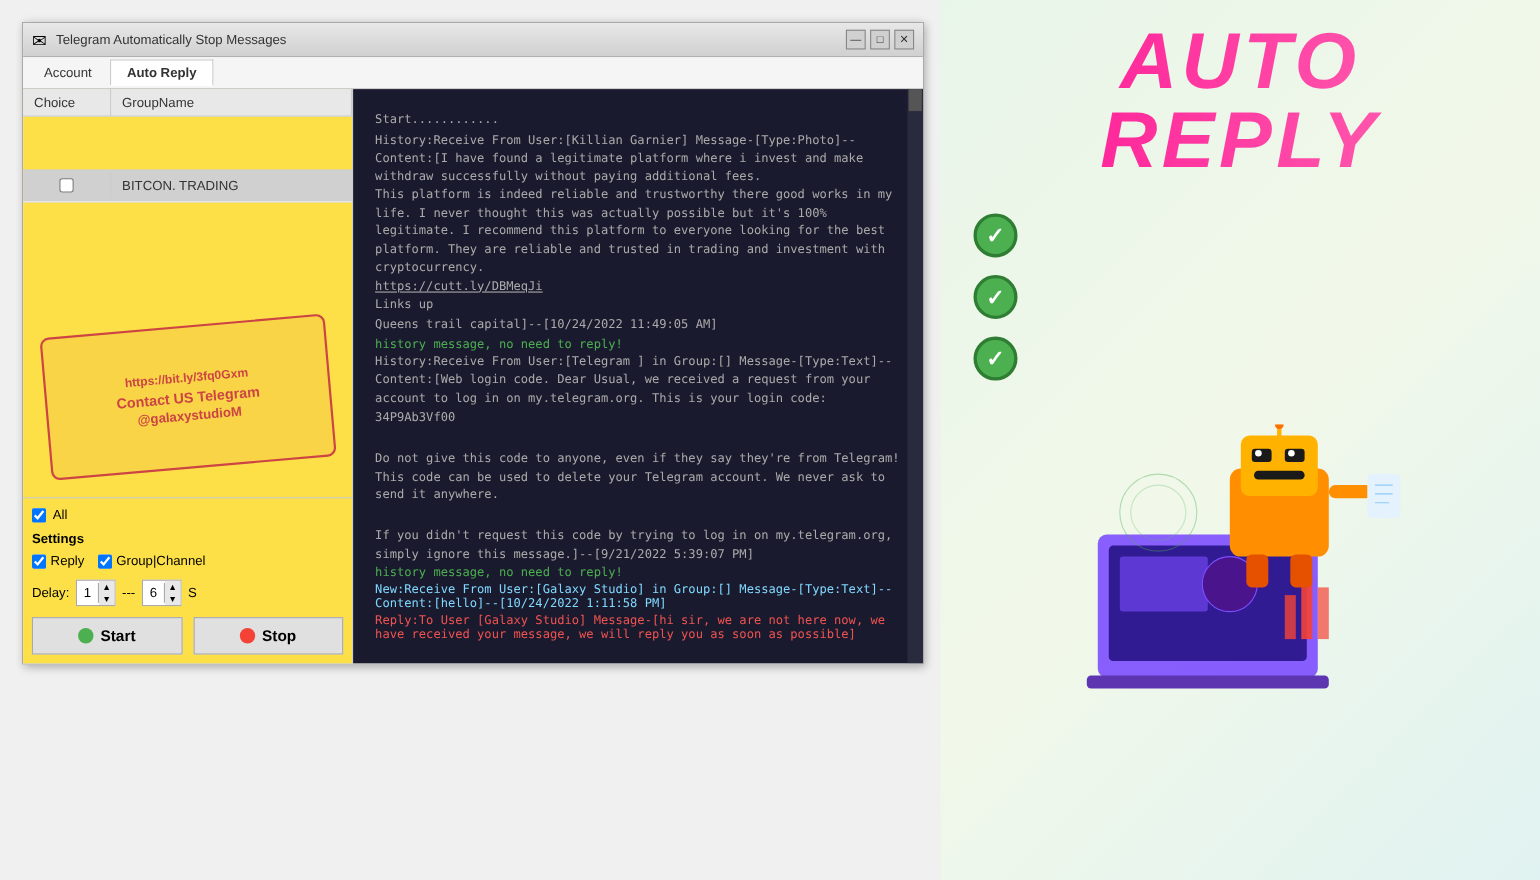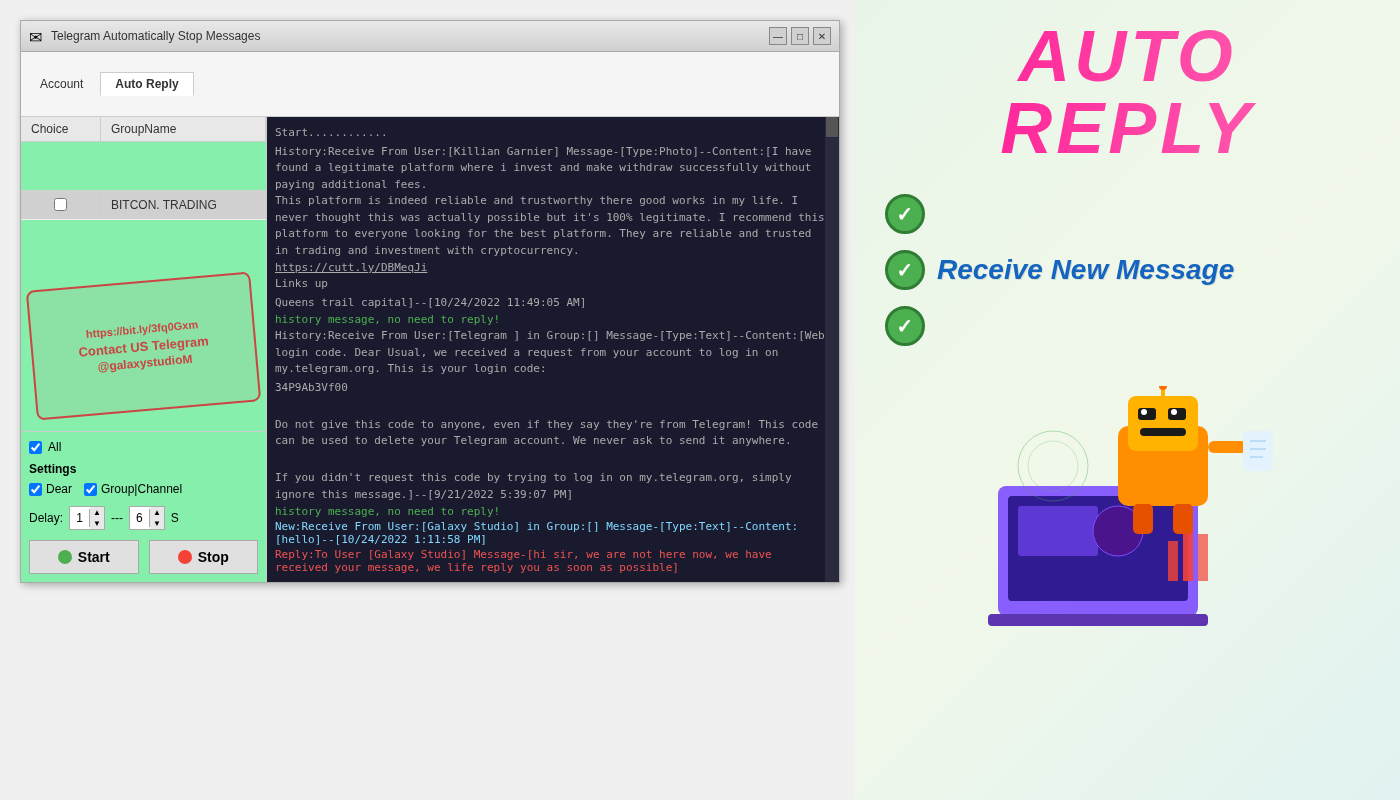--- a/index.html
+++ b/index.html
@@ -73,21 +73,21 @@
       cursor: pointer;
       color: #333;
     }
 
     
     .menu-bar {
       background: #f5f5f5;
       border-bottom: 1px solid #ccc;
       display: flex;
       align-items: center;
-      padding: 20px 4px;
+      padding: 2px 4px;
       gap: 2px;
     }
 
     .menu-tab {
       padding: 4px 14px;
       font-size: 12px;
       cursor: pointer;
       border: 1px solid transparent;
       color: #333;
     }
@@ -101,25 +101,25 @@
 
     
     .main-content {
       display: flex;
       flex: 1;
       background: white;
     }
 
     
     .sidebar {
-      width: 246px;
+      width: 300px;
       border-right: 1px solid #ccc;
       display: flex;
       flex-direction: column;
-      background: #86efac;
+      background: #fde047;
     }
 
     .sidebar-header {
       display: flex;
       border-bottom: 1px solid #ccc;
       background: #e8e8e8;
     }
 
     .sidebar-header-cell {
       padding: 5px 10px;
@@ -299,21 +299,21 @@
     .btn-start .btn-icon { background: #4caf50; }
     .btn-stop .btn-icon { background: #f44336; }
 
     
     .log-panel {
       flex: 1;
       background: #1a1a2e;
       color: #ccc;
       font-size: 11px;
       font-family: monospace;
-      padding: 8px;
+      padding: 20px;
       overflow-y: auto;
       display: flex;
       flex-direction: column;
       gap: 2px;
       position: relative;
     }
 
     .log-text { color: #aaaaaa; line-height: 1.5; }
     .log-green { color: #4caf50; }
     .log-red { color: #ef5350; }
@@ -443,21 +443,21 @@
 
         <div class="sidebar-bottom">
           <div class="all-checkbox">
             <input type="checkbox" checked="" style="">
             <span>All</span>
           </div>
           <div class="settings-label">Settings</div>
           <div class="settings-checkboxes">
             <div class="setting-check">
               <input type="checkbox" checked="" style="">
-              <span>Dear</span>
+              <span>Reply</span>
             </div>
             <div class="setting-check">
               <input type="checkbox" checked="" style="">
               <span>Group|Channel</span>
             </div>
           </div>
           <div class="delay-row">
             <span>Delay:</span>
             <div class="delay-spinner">
               <span class="spinner-val">1</span>
@@ -497,21 +497,21 @@
         <span class="log-text">Queens trail capital]--[10/24/2022 11:49:05 AM]</span>
         <span class="log-green">history message, no need to reply!</span>
         <span class="log-text">History:Receive From  User:[Telegram ] in Group:[] Message-[Type:Text]--Content:[Web login code. Dear Usual, we received a request from your account to log in on my.telegram.org. This is your login code:</span>
         <span class="log-text">34P9Ab3Vf00</span>
         <span class="log-text">&nbsp;</span>
         <span class="log-text">Do not give this code to anyone, even if they say they're from Telegram! This code can be used to delete your Telegram account. We never ask to send it anywhere.</span>
         <span class="log-text">&nbsp;</span>
         <span class="log-text">If you didn't request this code by trying to log in on my.telegram.org, simply ignore this message.]--[9/21/2022 5:39:07 PM]</span>
         <span class="log-green">history message, no need to reply!</span>
         <span class="log-new">New:Receive From  User:[Galaxy Studio] in Group:[] Message-[Type:Text]--Content:[hello]--[10/24/2022 1:11:58 PM]</span>
-        <span class="log-red">Reply:To User [Galaxy Studio] Message-[hi sir, we are not here now, we have received your message, we life reply you as soon as possible]</span>
+        <span class="log-red">Reply:To User [Galaxy Studio] Message-[hi sir, we are not here now, we have received your message, we will reply you as soon as possible]</span>
 
         <div style="position:absolute; right:0; top:0; width:14px; height:100%; background:#2a2a3e;">
           <div style="width:12px; height:20px; background:#555; margin:0 1px;"></div>
         </div>
       </div>
 
     </div>
   </div>
 </div>
 
@@ -521,21 +521,20 @@
   <div class="feature-list">
     <div class="feature-item">
       <div class="check-icon">
         <span class="check-inner">✓</span>
       </div>
     </div>
     <div class="feature-item">
       <div class="check-icon">
         <span class="check-inner">✓</span>
       </div>
-      <span class="feature-text">Receive New Message</span>
     </div>
     <div class="feature-item">
       <div class="check-icon">
         <span class="check-inner">✓</span>
       </div>
     </div>
   </div>
 
   <div class="robot-image">
     <svg viewBox="0 0 320 260" xmlns="http://www.w3.org/2000/svg" width="320" height="260">

